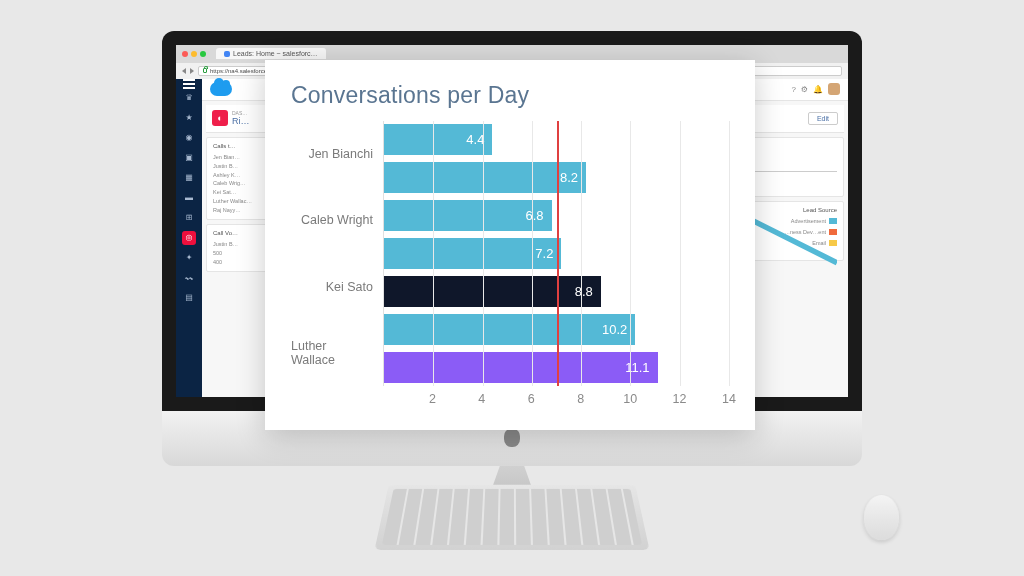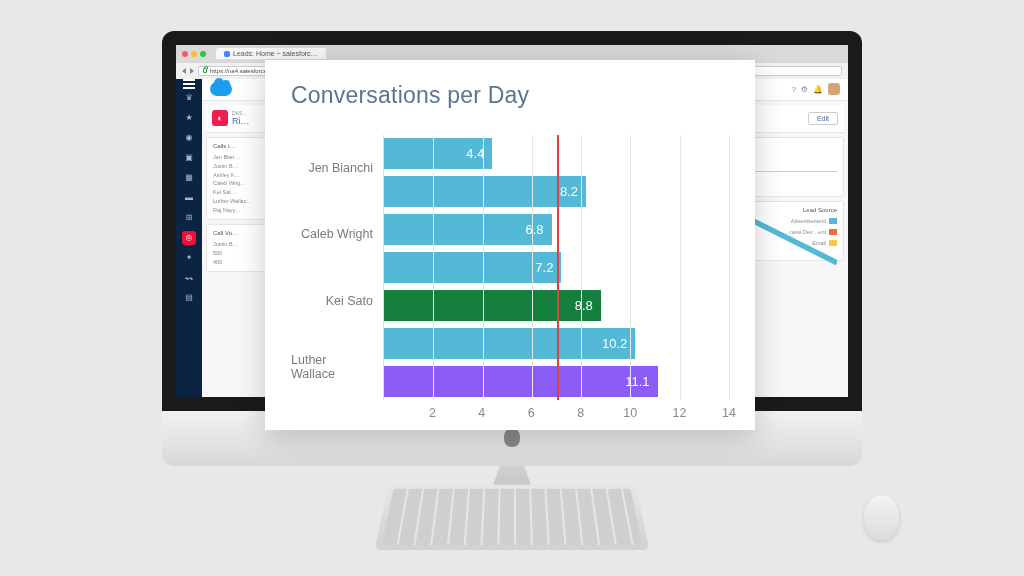--- a/index.html
+++ b/index.html
@@ -187,21 +187,21 @@
       height: 370px;
       background: #fff;
       box-shadow: 0 6px 28px rgba(0,0,0,.2);
       padding: 22px 26px 20px 26px;
       z-index: 50;
     }
     .chart-title {
       font-size: 23px;
       font-weight: 300;
       color: #5a7591;
-      margin-bottom: 26px;
+      margin-bottom: 12px;
       letter-spacing: .2px;
     }
     .chart-body { display:flex; height: 265px; position:relative;}
     .chart-ylabels {
       width: 92px;
       display:flex;
       flex-direction:column;
     }
     .ylabel {
       flex:1;
@@ -386,21 +386,21 @@
           <div class="bar-row">
             <div class="bar" style="width: 58.5714%; background: rgb(84, 185, 214);">8.2</div>
           </div>
           <div class="bar-row">
             <div class="bar" style="width: 48.5714%; background: rgb(84, 185, 214);">6.8</div>
           </div>
           <div class="bar-row">
             <div class="bar" style="width: 51.4286%; background: rgb(84, 185, 214);">7.2</div>
           </div>
           <div class="bar-row">
-            <div class="bar" style="width: 62.8571%; background: #15803d;">8.8</div>
+            <div class="bar" style="width: 62.8571%; background: #0f172a;">8.8</div>
           </div>
           <div class="bar-row">
             <div class="bar" style="width: 72.8571%; background: rgb(84, 185, 214);">10.2</div>
           </div>
           <div class="bar-row">
             <div class="bar" style="width: 79.2857%; background: #8b5cf6;">11.1</div>
           </div>
         </div>
     <div class="grid-v" style="left: 14.2857%;"></div>
         <div class="grid-v" style="left: 28.5714%;"></div>

